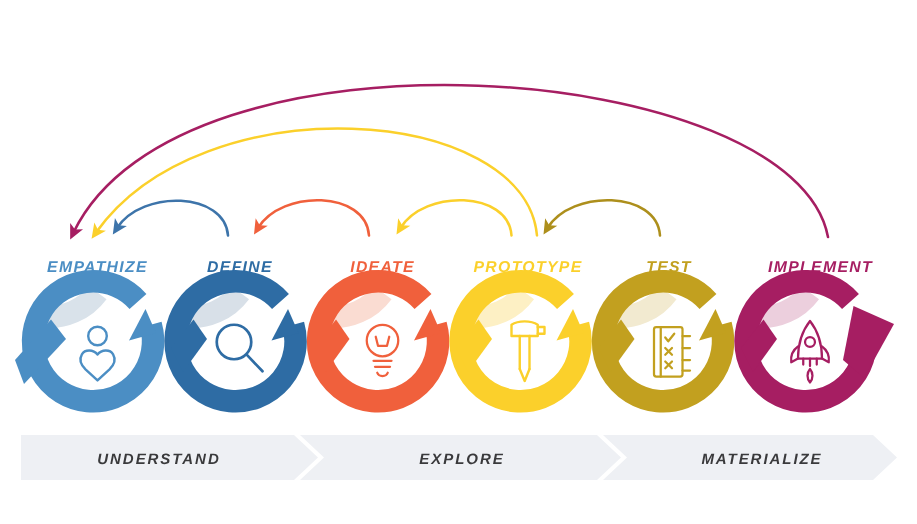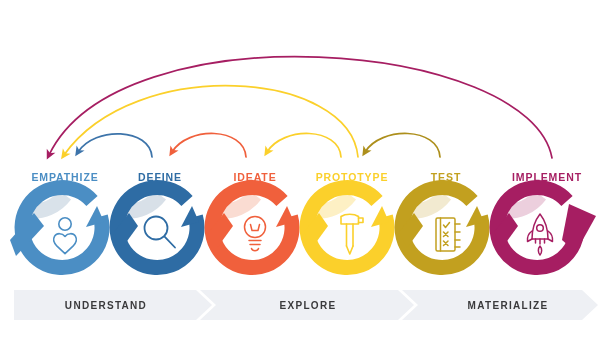--- a/index.html
+++ b/index.html
@@ -3,21 +3,21 @@
 <meta charset="utf-8">
 <style>
   html,body{margin:0;padding:0;}
   body{
     width:611px;height:349px;
     background:#ffffff;
     font-family:"Liberation Sans", sans-serif;
     overflow:hidden;
     position:relative;
   }
-  #stage{position:absolute;inset:0;width:611px;height:349px;}
+  #stage{position:absolute;inset:0;width:611px;height:349px;font-style:italic;}
   #stage svg{position:absolute;top:0;left:0;width:611px;height:349px;}
 
   .stage-label{
     font-size:10.5px;
     font-weight:bold;
     letter-spacing:0.9px;
     text-anchor:middle;
     font-family:"Liberation Sans", sans-serif;
   }
   .phase-label{

